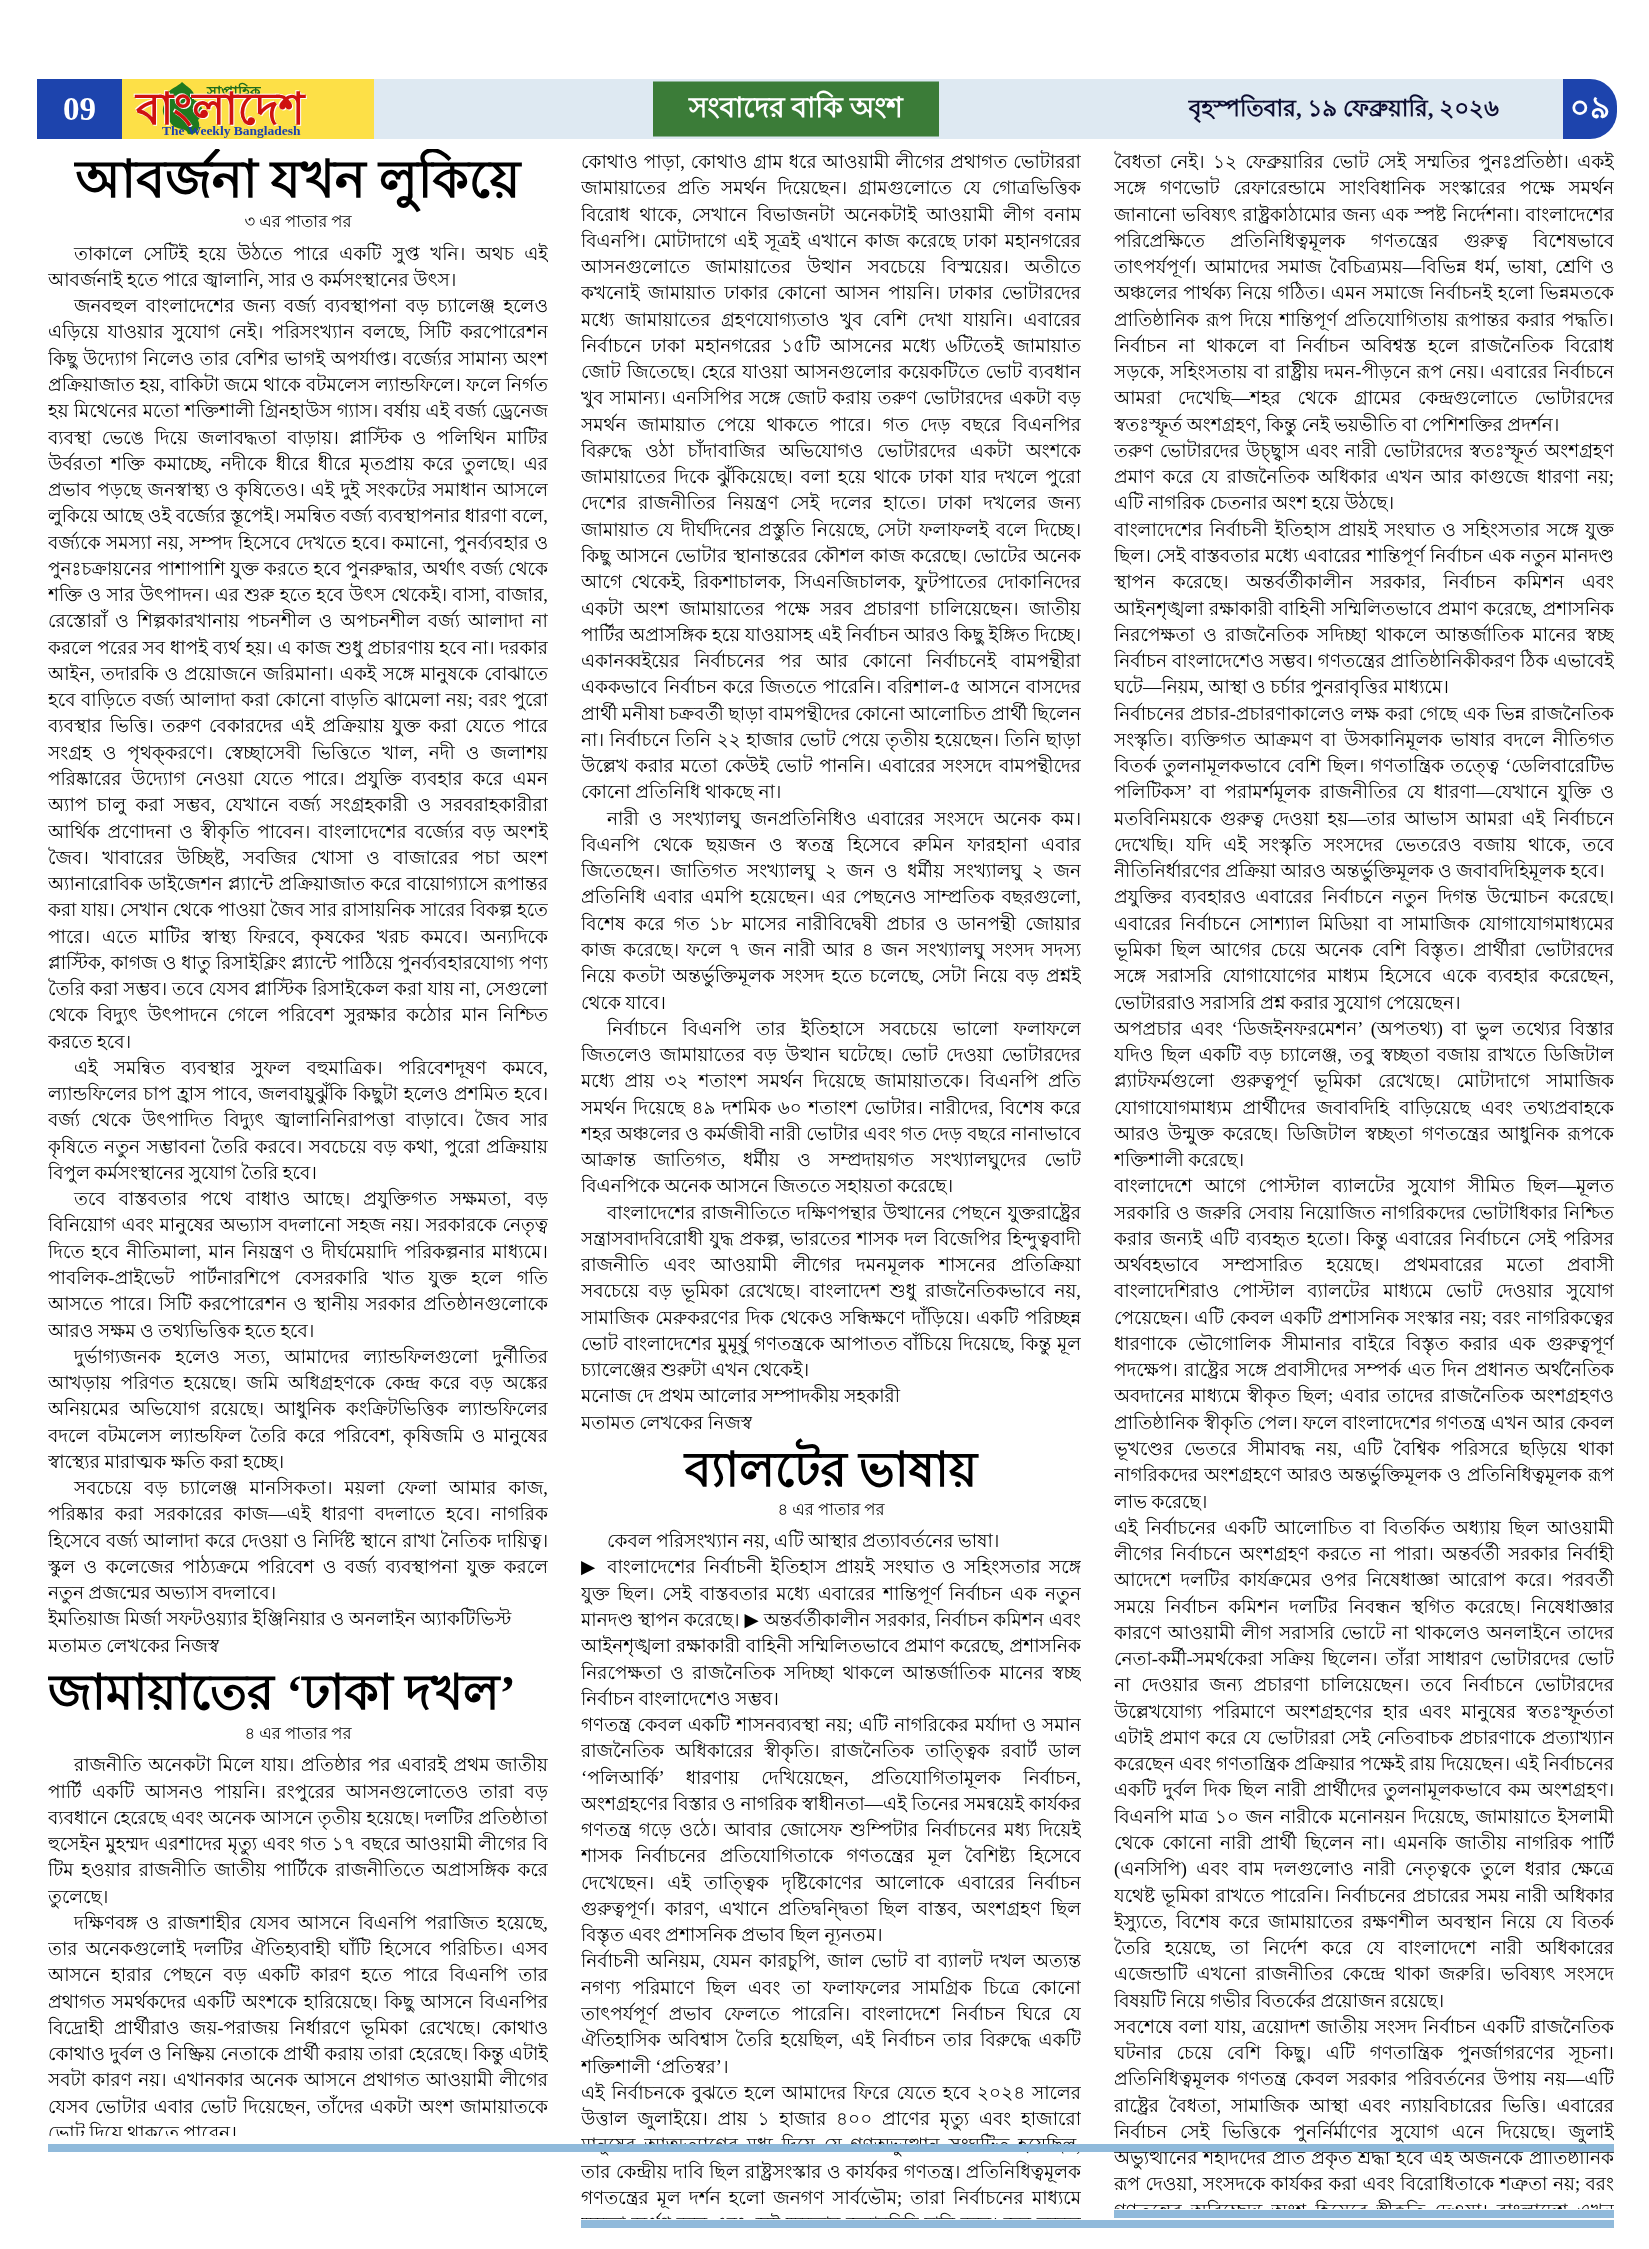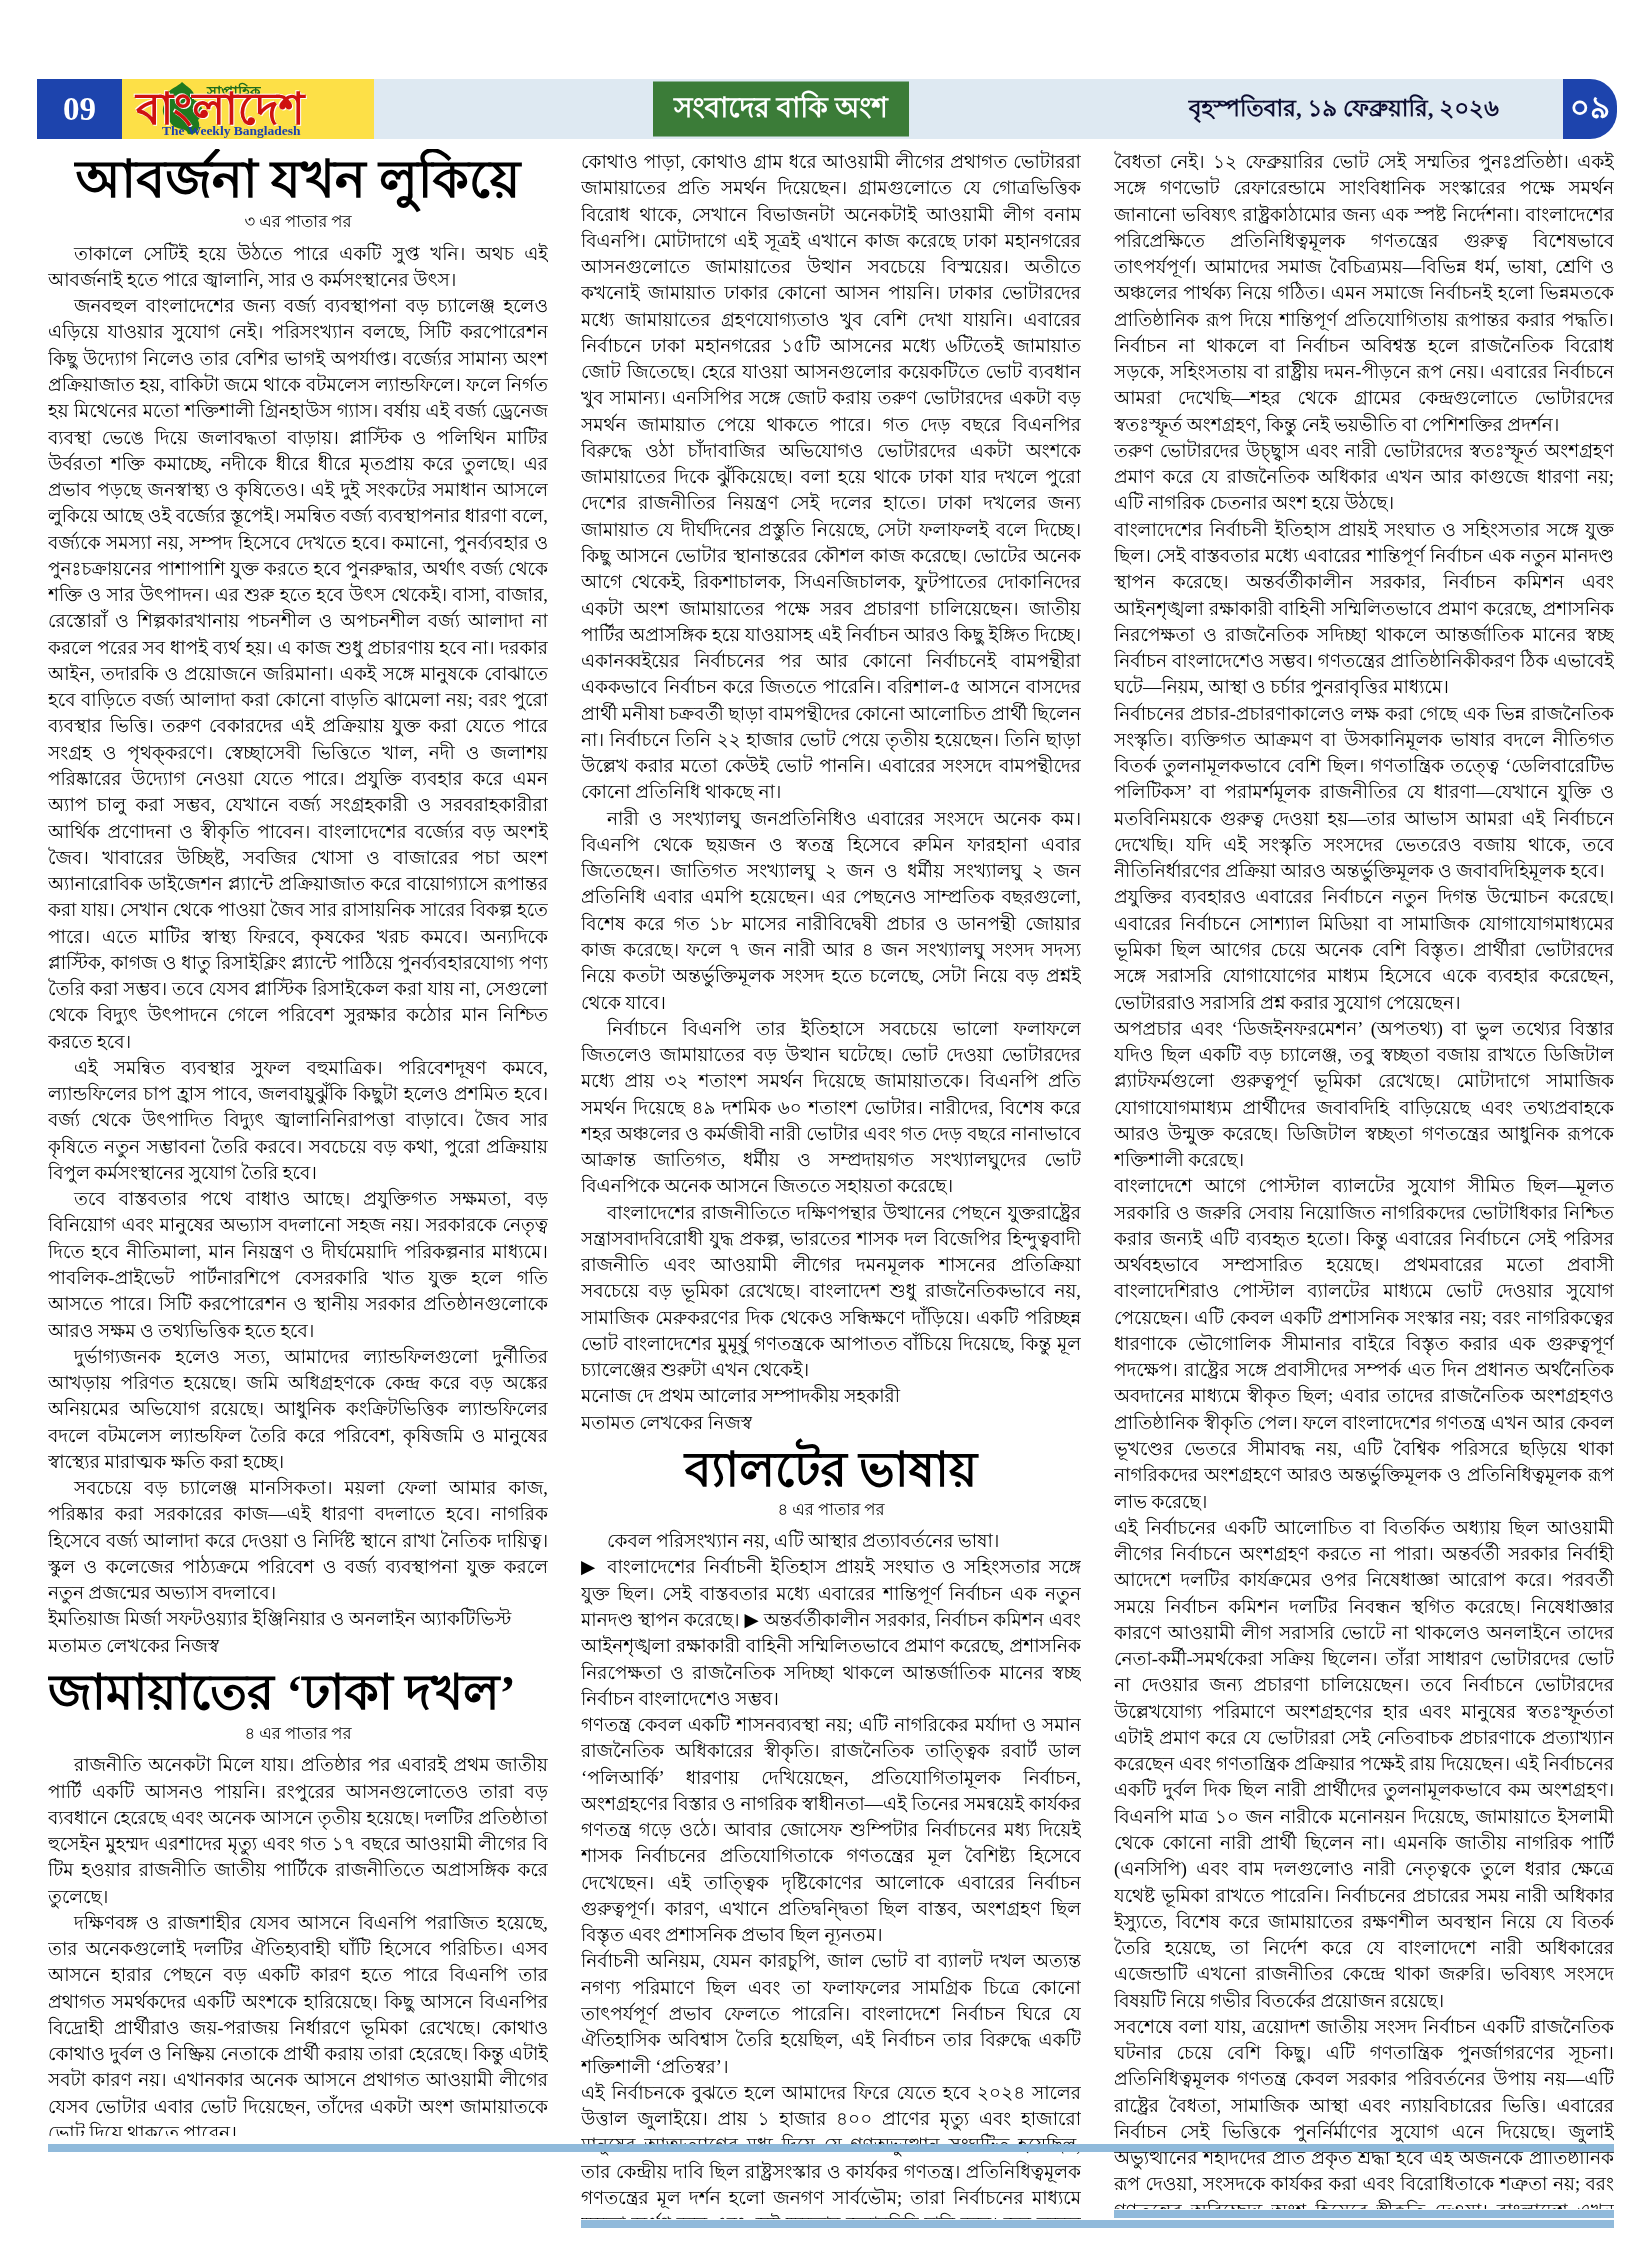--- a/index.html
+++ b/index.html
@@ -12,21 +12,21 @@
   .pagenum-left{width:85px;background:#1d44ad;color:#fff;display:flex;align-items:center;justify-content:center;
     font-size:33px;font-weight:bold;}
   .masthead{width:252px;background:#fde047;position:relative;overflow:hidden;}
   .masthead svg{position:absolute;left:30px;top:1px;}
   .m-weekly{position:absolute;left:85px;top:1px;font-size:15px;font-weight:bold;color:#1d6b1d;}
   .m-title{position:absolute;left:14px;top:9px;font-size:44px;font-weight:bold;color:#cf1210;line-height:1;
     text-shadow:1px 1px 0 #fff,-1px -1px 0 #fff;}
   .m-sub{position:absolute;left:40px;top:44px;font-size:13.5px;font-weight:bold;color:#1a3fb0;}
   .header-bar{flex:1;background:#dee9f2;position:relative;}
   .section-banner{position:absolute;left:279px;top:50%;transform:translateY(-50%);
-    background:#3b7c38;color:#fff;font-size:28px;font-weight:bold;padding:4px 21px;white-space:nowrap;}
+    background:#3b7c38;color:#fff;font-size:28px;font-weight:bold;padding:4px 36px;white-space:nowrap;}
   .edition-date{position:absolute;right:64px;top:50%;transform:translateY(-50%);
     font-size:23px;font-weight:bold;color:#0c0c30;white-space:nowrap;text-align:right;}
   .pagenum-right{width:54px;background:#1d44ad;border-radius:0 27px 27px 0;color:#fff;
     display:flex;align-items:center;justify-content:center;font-size:31px;font-weight:bold;}
   
   .content{position:absolute;top:149px;left:48px;right:36px;height:2080px;
     display:grid;grid-template-columns:1fr 1fr 1fr;column-gap:33px;}
   .col{position:relative;font-size:18.5px;line-height:1.42;text-align:justify;overflow:hidden;}
   .col-1{height:1987px;} .col-2{height:2070px;} .col-3{height:2060px;}
   .h1{font-size:52px;font-weight:bold;text-align:center;line-height:1.12;margin:2px 0 1px;text-indent:0;}

